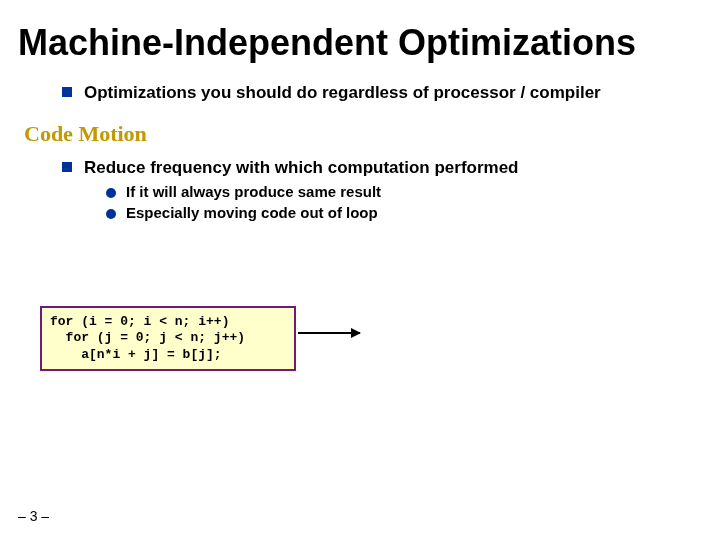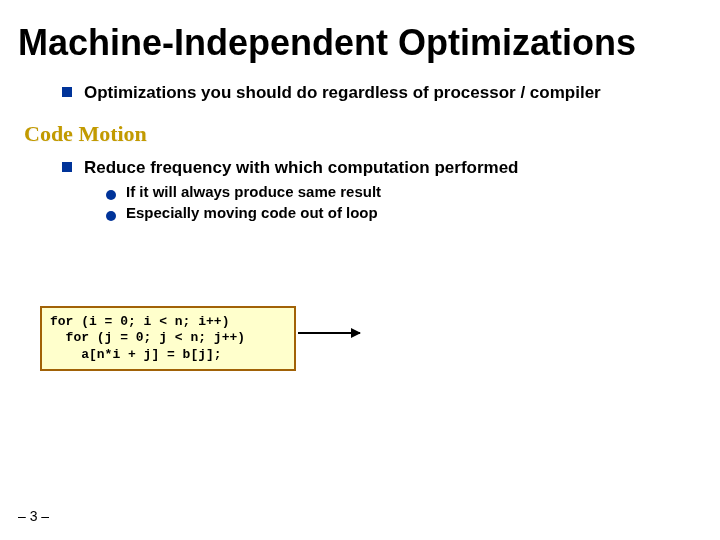--- a/index.html
+++ b/index.html
@@ -46,21 +46,21 @@
     text-shadow: 1px 1px 0 rgba(0,0,0,0.04);
     font-family: Liberation Serif, serif;
   }
   .bullet-l1b {
     display: flex;
     align-items: flex-start;
     padding: 10px 44px 0 62px;
   }
   .bullet-l2 {
     display: flex;
-    align-items: flex-end;
+    align-items: center;
     padding: 4px 36px 0 106px;
   }
   .circ {
     width: 10px;
     height: 10px;
     border-radius: 50%;
     background: #003399;
     flex: 0 0 10px;
     margin-top: 4px;
     margin-right: 10px;
@@ -68,21 +68,21 @@
   .b2-text {
     font-size: 15px;
     font-weight: bold;
   }
   .codebox {
     position: absolute;
     left: 40px;
     top: 306px;
     width: 236px;
     background: #ffffcc;
-    border: 2px solid #a16207;
+    border: 2px solid #701a75;
     padding: 6px 8px 6px 8px;
     font-family: "Courier New", monospace;
     font-size: 13px;
     font-weight: bold;
     line-height: 1.25;
     white-space: pre;
   }
   .arrow {
     position: absolute;
     left: 298px;

